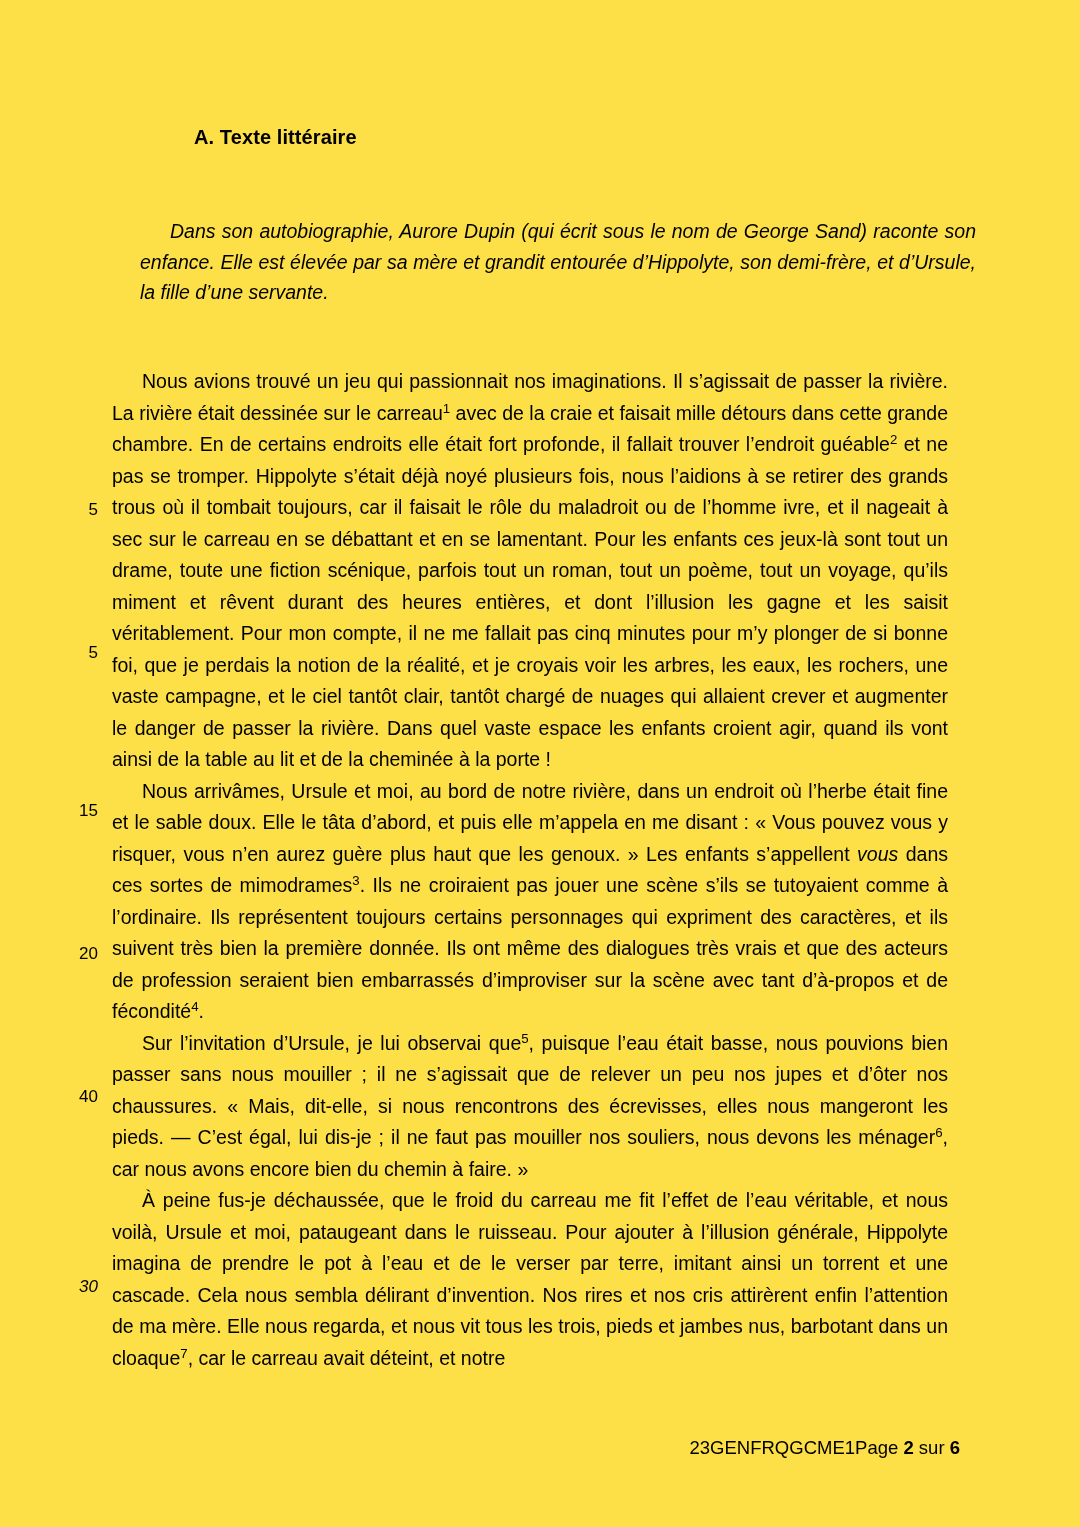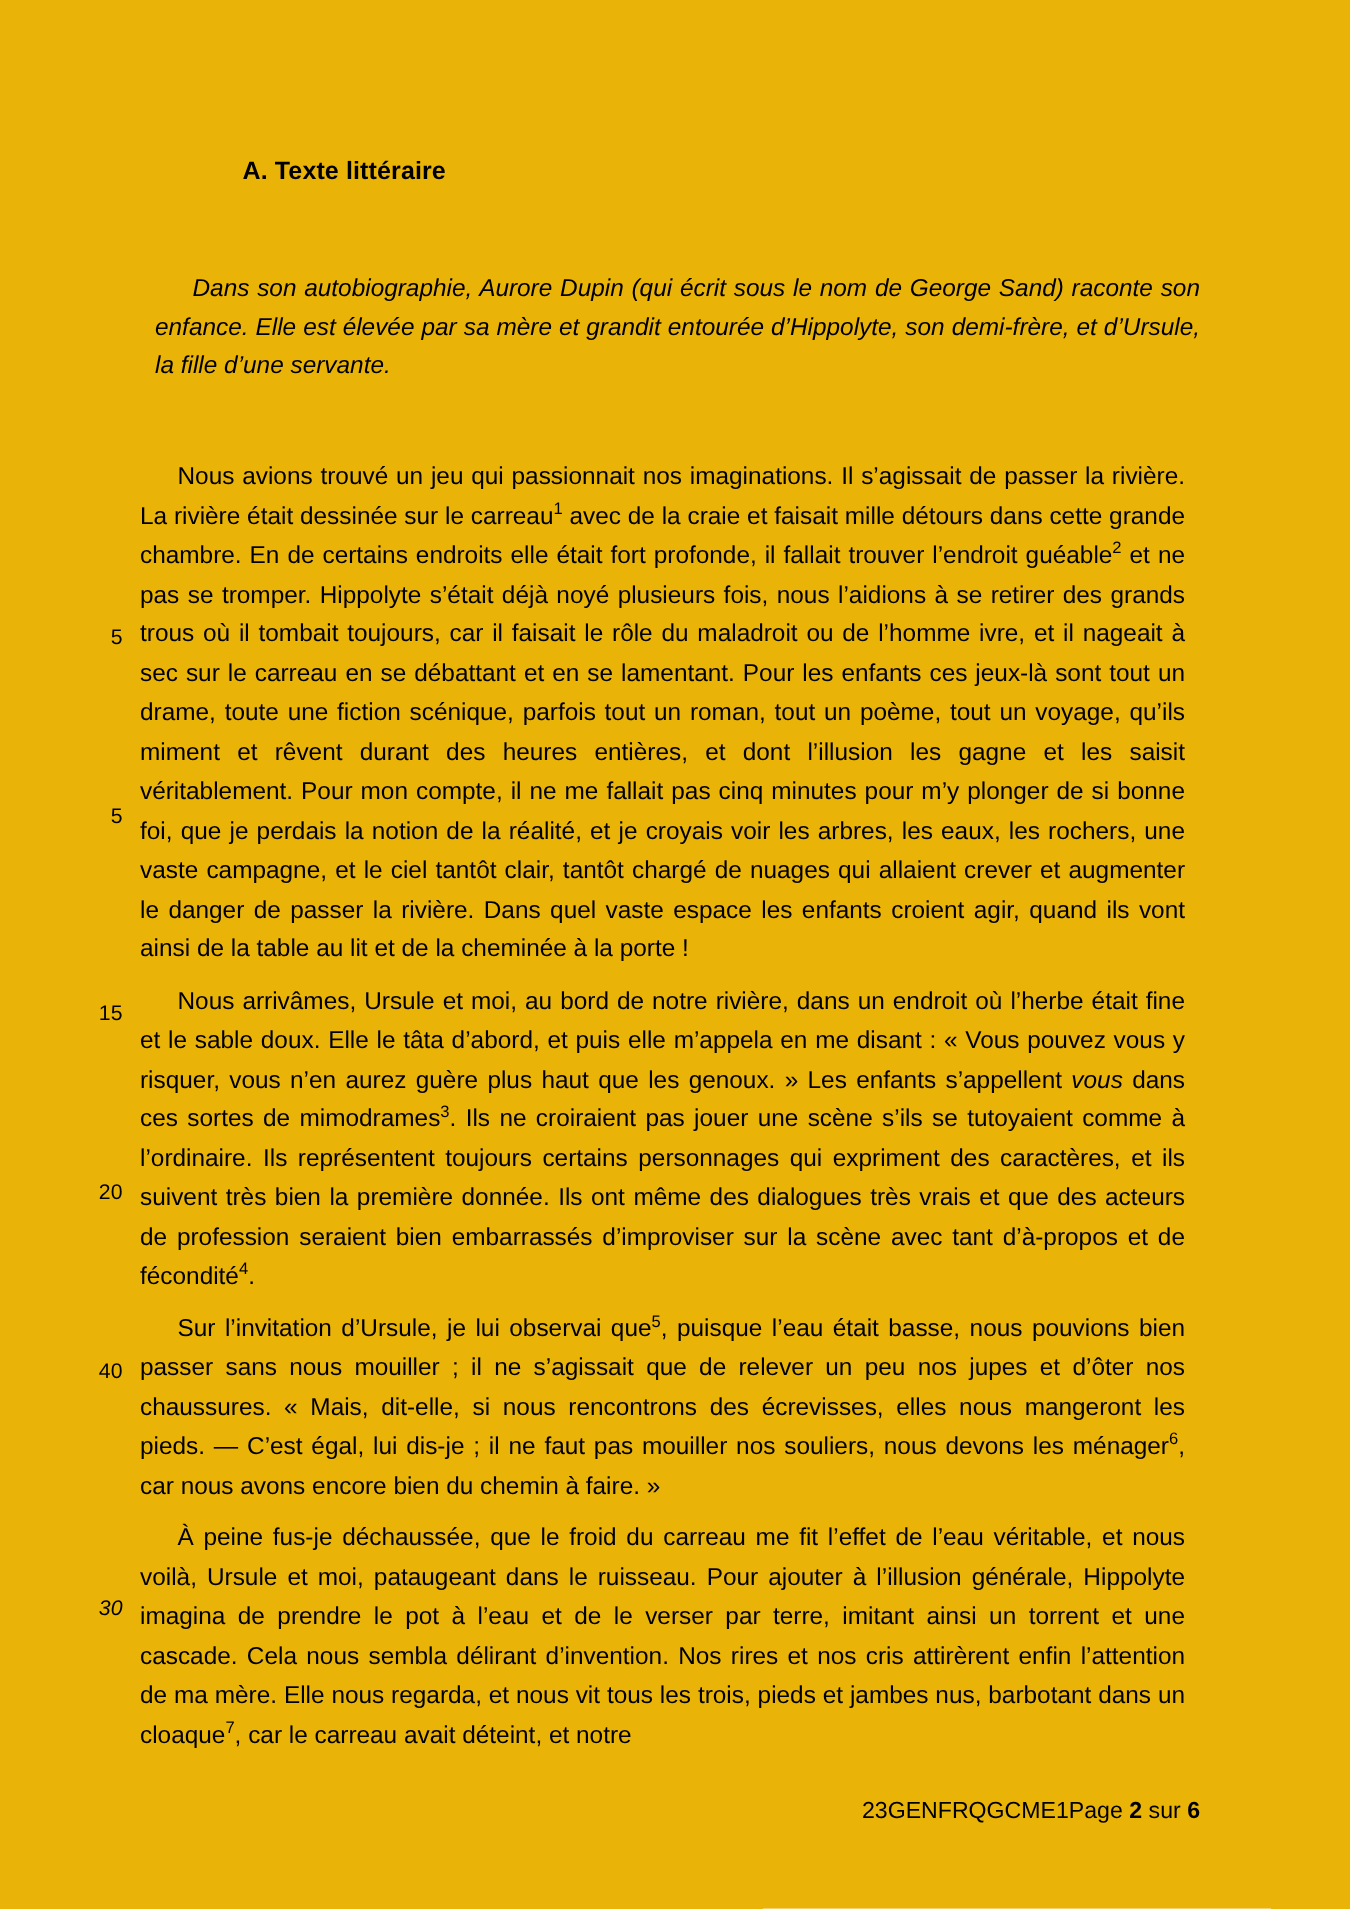--- a/index.html
+++ b/index.html
@@ -8,39 +8,39 @@
     background: #ffffff;
   }
   body {
     font-family: "Liberation Sans", sans-serif;
     color: #000000;
   }
   .page {
     position: relative;
     width: 1080px;
     height: 1527px;
-    background: #eab308;
+    background: #fde047;
     overflow: hidden;
     box-sizing: border-box;
   }
 
   
   .heading {
     position: absolute;
     left: 194px;
     top: 126px;
     font-size: 20px;
     font-weight: bold;
     letter-spacing: 0.1px;
   }
 
   
   .intro {
     position: absolute;
-    left: 124px;
+    left: 140px;
     top: 216px;
     width: 836px;
     font-size: 19.5px;
     font-style: italic;
     line-height: 30.5px;
     text-align: justify;
     text-indent: 30px;
     hyphens: none;
   }
 
@@ -54,21 +54,21 @@
     line-height: 31.5px;
     text-align: justify;
     hyphens: none;
   }
   .para {
     margin: 0;
     text-indent: 30px;
     text-align: justify;
   }
   .para + .para {
-    margin-top: 10px;
+    margin-top: 0;
   }
   .para sup {
     font-size: 0.68em;
     line-height: 0;
     vertical-align: super;
   }
   .ital {
     font-style: italic;
   }
 

